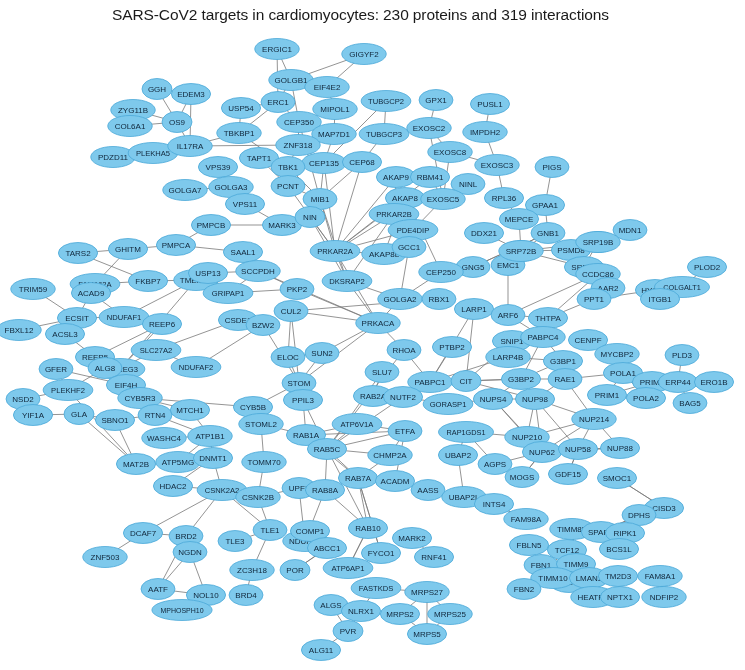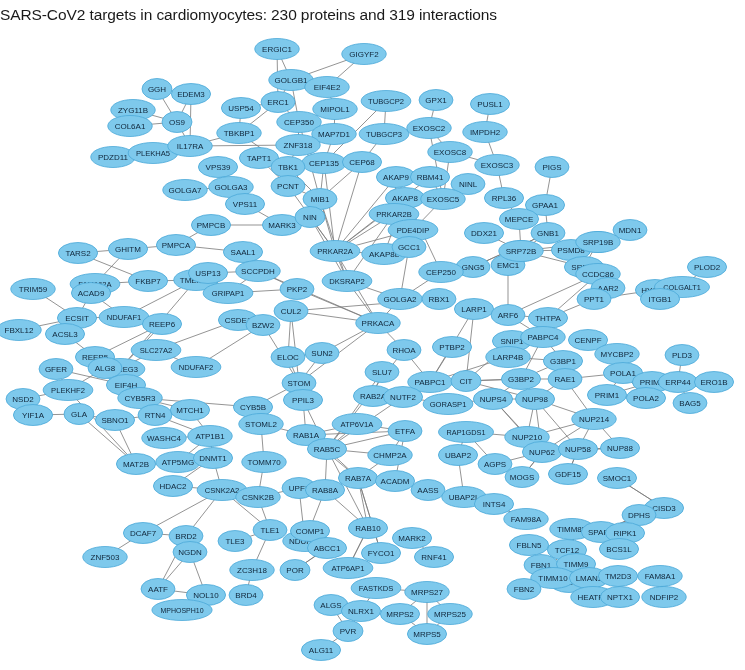--- a/index.html
+++ b/index.html
@@ -17,23 +17,23 @@
   }
   #figure {
     position: relative;
     width: 745px;
     height: 670px;
     background: #ffffff;
   }
   #chart-title {
     position: absolute;
     top: 6px;
-    left: 0;
+    left: 8px;
     width: 601px;
-    text-align: left;
+    text-align: right;
     font-family: "Liberation Sans", sans-serif;
     font-size: 15.5px;
     font-weight: 400;
     color: #1a1a1a;
     letter-spacing: -0.1px;
     white-space: nowrap;
   }
   #network-svg {
     position: absolute;
     top: 0;

